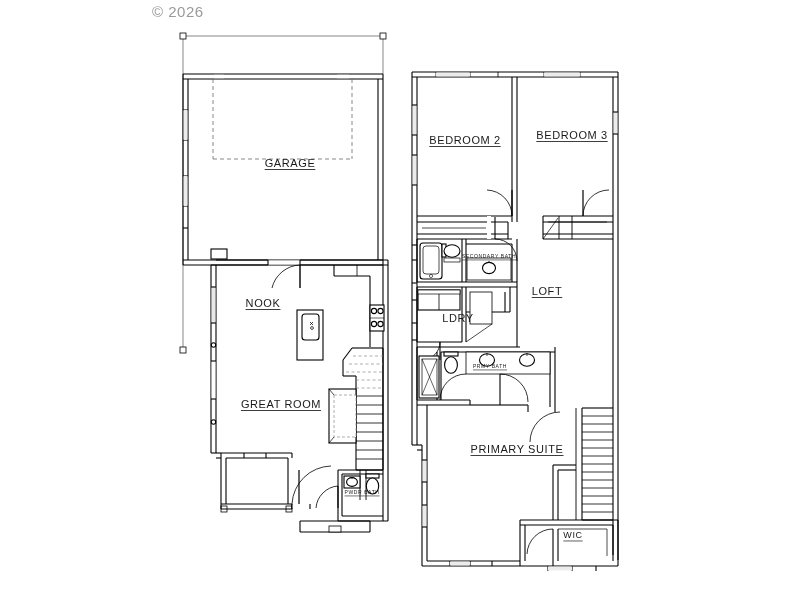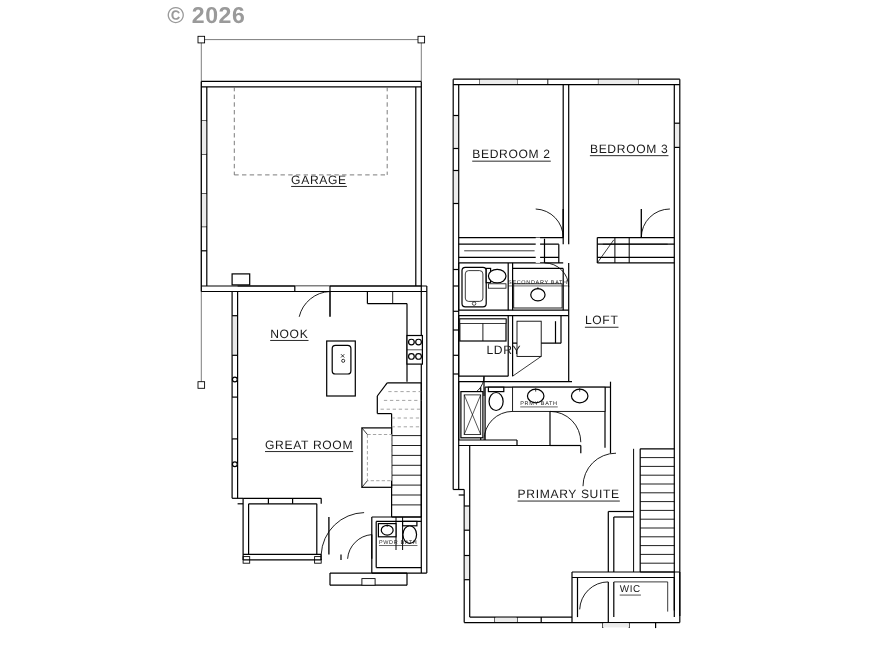--- a/index.html
+++ b/index.html
@@ -24,22 +24,22 @@
     top: 0;
     width: 800px;
     height: 600px;
     display: block;
   }
   .copyright {
     position: absolute;
     left: 152px;
     top: 3px;
     font-family: "Liberation Sans", sans-serif;
-    font-size: 21px;
-    font-weight: bold;
+    font-size: 15px;
+    font-weight: normal;
     letter-spacing: 0.5px;
     color: #9a9a9a;
     white-space: nowrap;
     user-select: none;
   }
   
   .rmlabel {
     font-family: "Liberation Sans", sans-serif;
     fill: #1a1a1a;
     text-anchor: middle;

